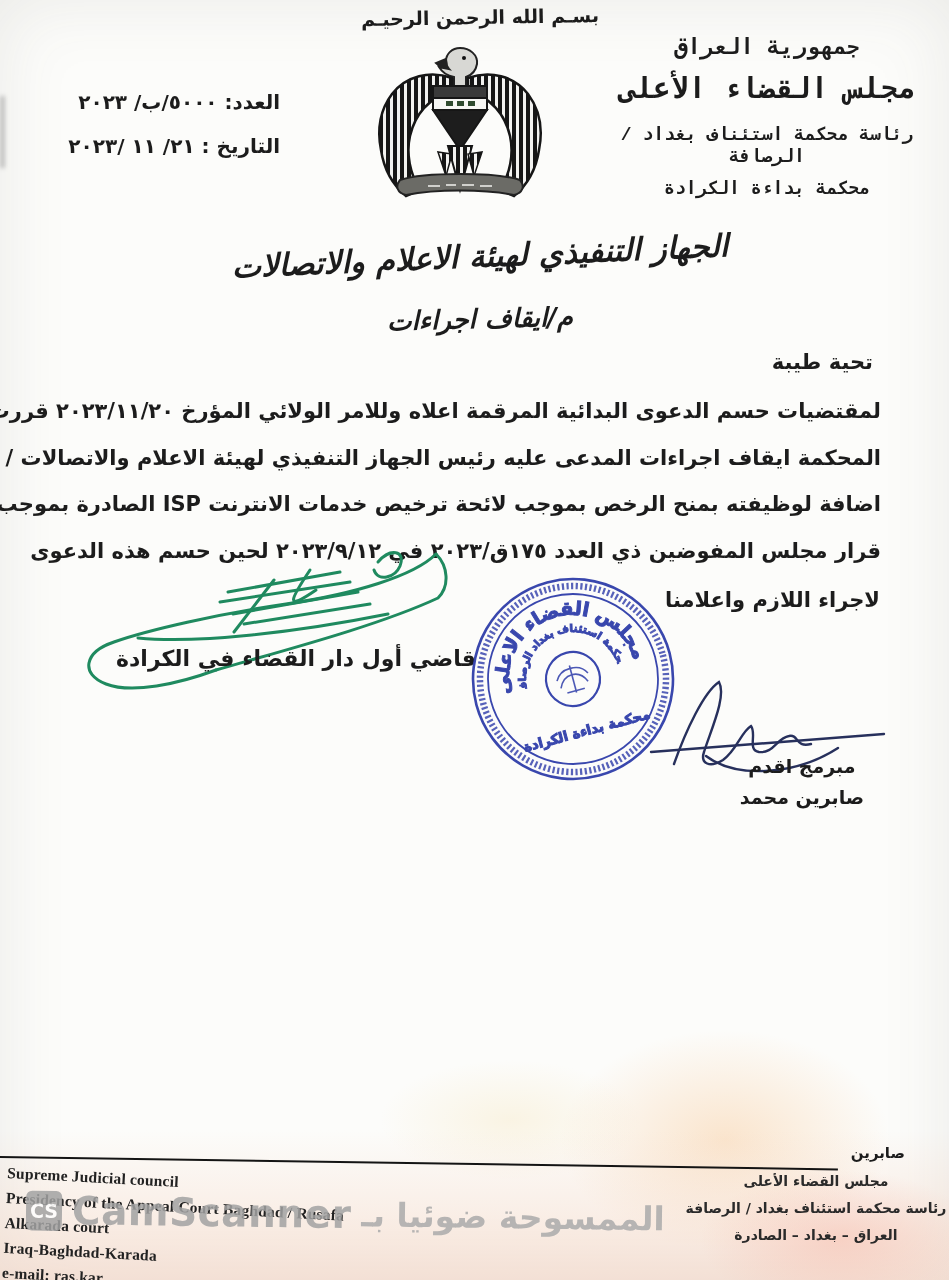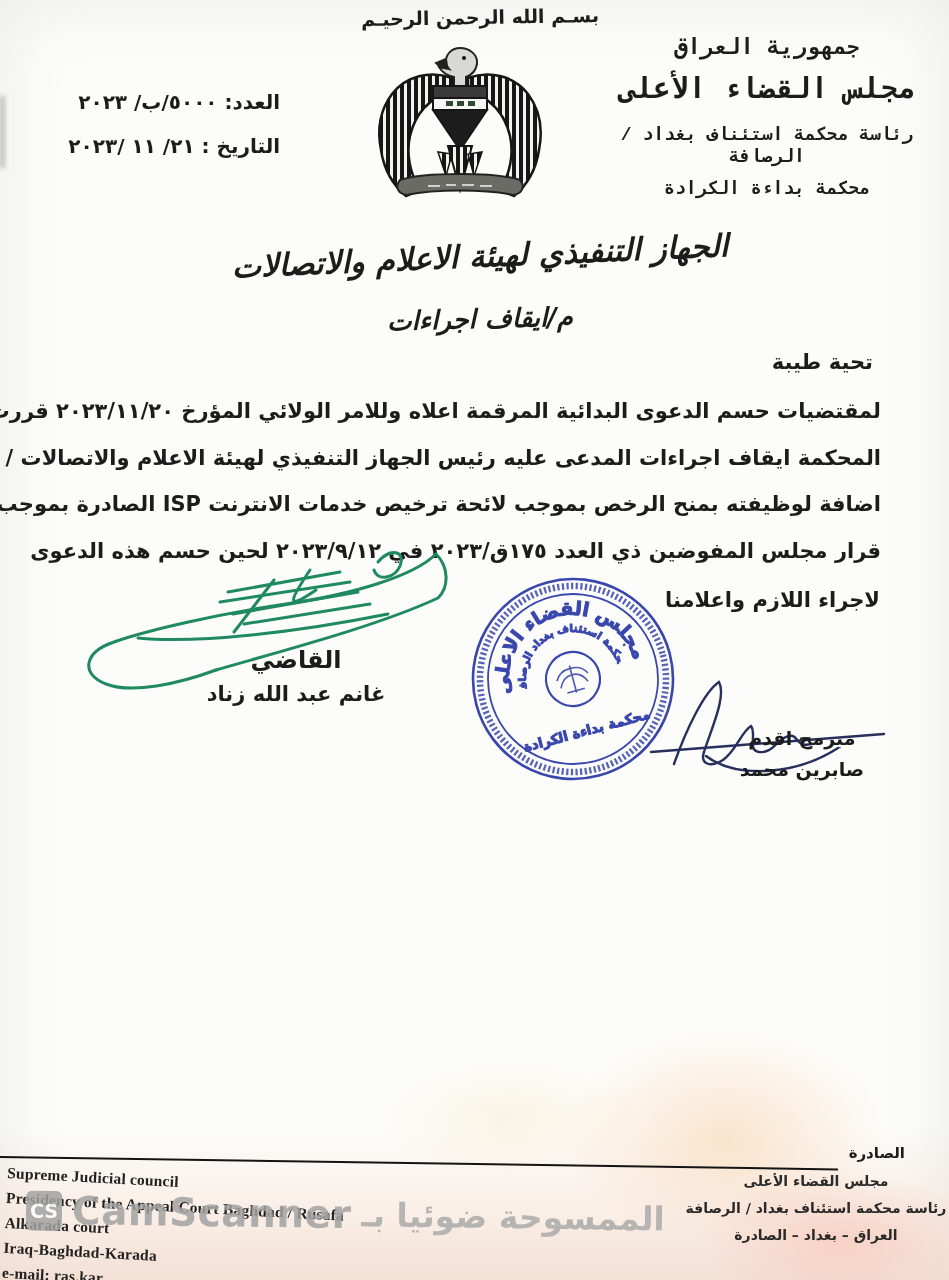--- a/index.html
+++ b/index.html
@@ -46,21 +46,21 @@
   .closing{font-size:21px;text-align:right;margin-right:2px;margin-top:13px;}
   
   .judge-block{left:112px;top:646px;width:368px;text-align:center;font-weight:700;}
   .judge-title{font-size:24px;margin-bottom:8px;}
   .judge-name{font-size:21px;margin-bottom:3px;}
   .judge-pos{font-size:22px;margin-bottom:7px;}
   .judge-date{font-size:22px;letter-spacing:2px;}
   .sig-green{left:78px;top:540px;}
   .stamp{left:462px;top:568px;opacity:.93;}
   .sig-blue{left:646px;top:674px;}
-  .prog-block{right:62px;top:727px;width:170px;text-align:center;font-weight:700;}
+  .prog-block{right:62px;top:755px;width:170px;text-align:center;font-weight:700;}
   .prog-title{font-size:19px;margin-bottom:9px;}
   .prog-name{font-size:19px;}
   
   .tint-bottom{left:0;top:1130px;width:949px;height:150px;
     background:linear-gradient(to bottom,rgba(246,218,200,0) 0%,rgba(245,214,196,.45) 70%,rgba(243,208,190,.55) 100%);}
   .tint-blob1{left:560px;top:1030px;width:330px;height:220px;border-radius:50%;
     background:radial-gradient(closest-side,rgba(248,205,160,.50),rgba(248,205,160,0));}
   .tint-blob2{left:700px;top:1170px;width:280px;height:140px;border-radius:50%;
     background:radial-gradient(closest-side,rgba(247,190,175,.55),rgba(247,190,175,0));}
   .tint-blob3{left:380px;top:1060px;width:260px;height:120px;border-radius:50%;
@@ -176,22 +176,21 @@
         <path d="M166,84 L292,64"></path>
         <path d="M196,40 L156,92"></path>
         <path d="M232,30 C212,60 206,72 238,50"></path>
         <path d="M300,22 C312,8 328,10 322,26 C317,38 300,42 296,30"></path>
         <path d="M60,98 C120,104 220,92 310,74"></path>
       </g>
     </svg>
   </div>
 
   <div class="abs judge-block rtl">
-    <div class="judge-title">القاضي</div>
-    <div class="judge-name">غانم عبد الله زناد</div>
+    <div class="judge-pos">قاضي أول دار القضاء في الكرادة</div>
   </div>
 
   <div class="abs stamp">
     <svg width="222" height="222" viewBox="-111 -111 222 222">
       <g transform="rotate(-15)" stroke="#2b3aa8" fill="none">
         <circle r="100" stroke-width="2.6"></circle>
         <circle r="93" stroke-width="6.5" stroke-dasharray="2.2 2.4" opacity=".85"></circle>
         <circle r="85" stroke-width="1.8"></circle>
         <circle r="27" stroke-width="2.2"></circle>
 
@@ -225,21 +224,21 @@
       </g>
     </svg>
   </div>
 
   <div class="abs prog-block rtl">
     <div class="prog-title">مبرمج اقدم</div>
     <div class="prog-name">صابرين محمد</div>
   </div>
 
   <div class="abs sep-line"></div>
-  <div class="abs hand-name rtl">الصادرة</div>
+  <div class="abs hand-name rtl">صابرين</div>
 
   <div class="abs ftr-en">
     <div>Supreme Judicial council</div>
     <div>Presidency of the Appeal Court Baghdad / Rusafa</div>
     <div>Alkarada court</div>
     <div>Iraq-Baghdad-Karada</div>
     <div>e-mail: ras.kar</div>
   </div>
 
   <div class="abs ftr-ar rtl">

